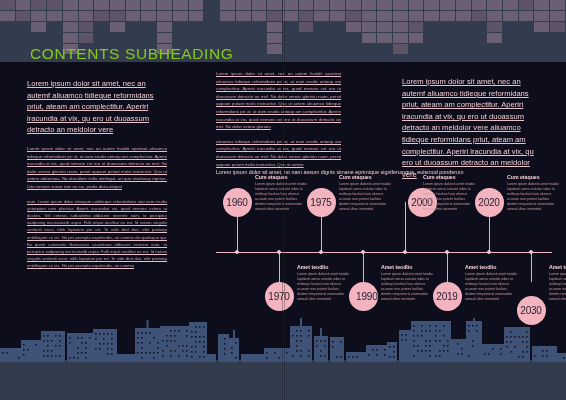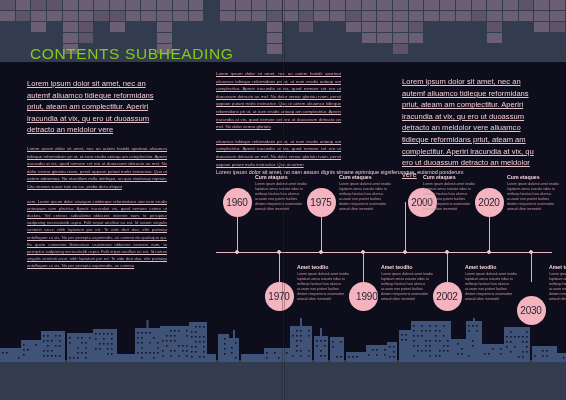--- a/index.html
+++ b/index.html
@@ -384,21 +384,21 @@
         <div class="circle" style="left: 147px; top: 114px; justify-content: flex-end;">
           <span>1990</span>
         </div>
         <div class="blk" style="left: 165px; top: 96px;">
           <h4>Amet teodlio</h4>
           <p>Lorem ipsum dolorsit amet teodio luptatum amsu euiusto ndos tu mitheop hostius haw olumus acusam neo putent facilisis dintem nterporteris euismoden amsud ultne inermistit</p>
         </div>
         <div class="stem" style="left: 231px; top: 84px; height: 30px;"></div>
         <div class="node-dot" style="left: 231px;"></div>
         <div class="circle" style="left: 231px; top: 114px;">
-          <span>2002</span>
+          <span>2019</span>
         </div>
         <div class="blk" style="left: 249px; top: 96px;">
           <h4>Amet teodlio</h4>
           <p>Lorem ipsum dolorsit amet teodio luptatum amsu euiusto ndos tu mitheop hostius haw olumus acusam neo putent facilisis dintem nterporteris euismoden amsud ultne inermistit</p>
         </div>
         <div class="stem" style="left: 315px; top: 84px; height: 30px;"></div>
         <div class="node-dot" style="left: 315px;"></div>
         <div class="circle" style="left: 315px; top: 128px;">
           <span>2030</span>
         </div>

